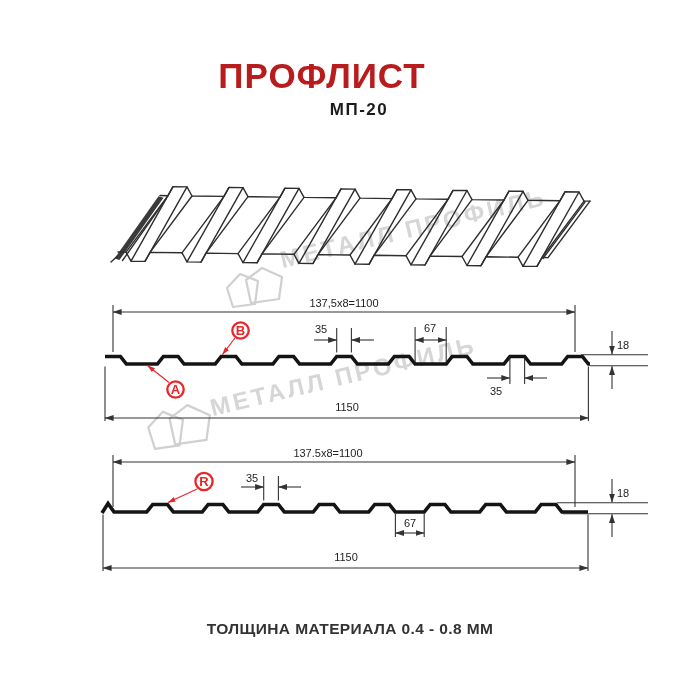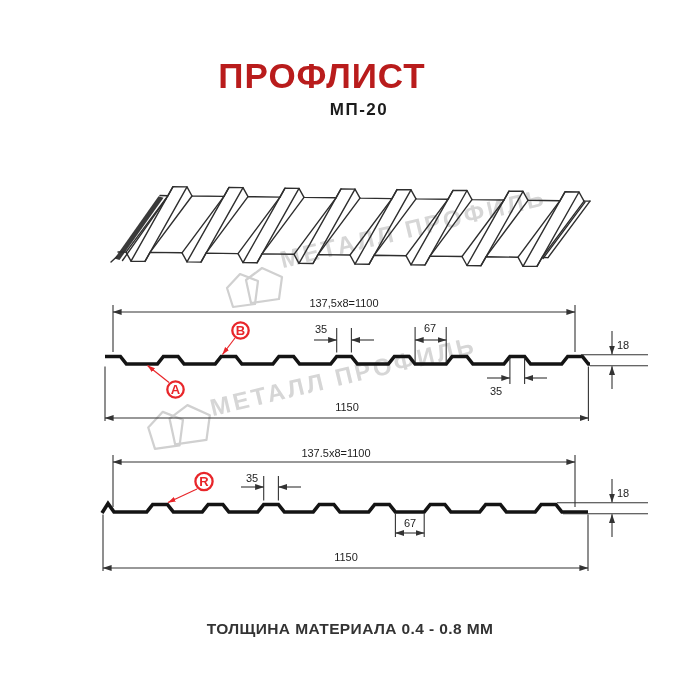--- a/index.html
+++ b/index.html
@@ -170,21 +170,21 @@
     </g>
   </svg>
 
   <span class="dim big" style="left:344px;top:303px">137,5x8=1100</span>
   <span class="dim" style="left:321px;top:329px">35</span>
   <span class="dim" style="left:430px;top:328px">67</span>
   <span class="dim" style="left:623px;top:345px">18</span>
   <span class="dim" style="left:496px;top:391px">35</span>
   <span class="dim" style="left:347px;top:407px">1150</span>
 
-  <span class="dim big" style="left:336px;top:453px">137.5x8=1100</span>
+  <span class="dim big" style="left:328px;top:453px">137.5x8=1100</span>
   <span class="dim" style="left:252px;top:478px">35</span>
   <span class="dim" style="left:410px;top:523px">67</span>
   <span class="dim" style="left:623px;top:493px">18</span>
   <span class="dim" style="left:346px;top:557px">1150</span>
 
   <span class="plabel" style="left:240.5px;top:330.5px">B</span>
   <span class="plabel" style="left:175.5px;top:389.5px">A</span>
   <span class="plabel" style="left:204px;top:481.5px">R</span>
 
   <div class="footer-note">ТОЛЩИНА МАТЕРИАЛА 0.4 - 0.8 ММ</div>

